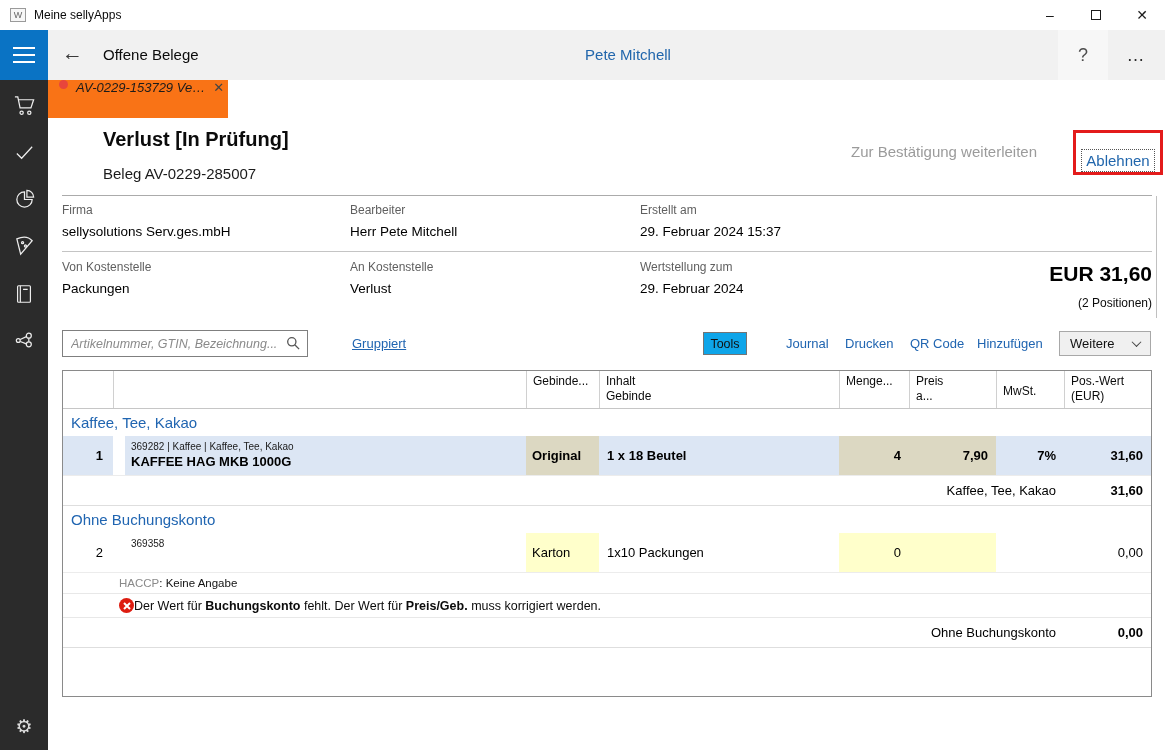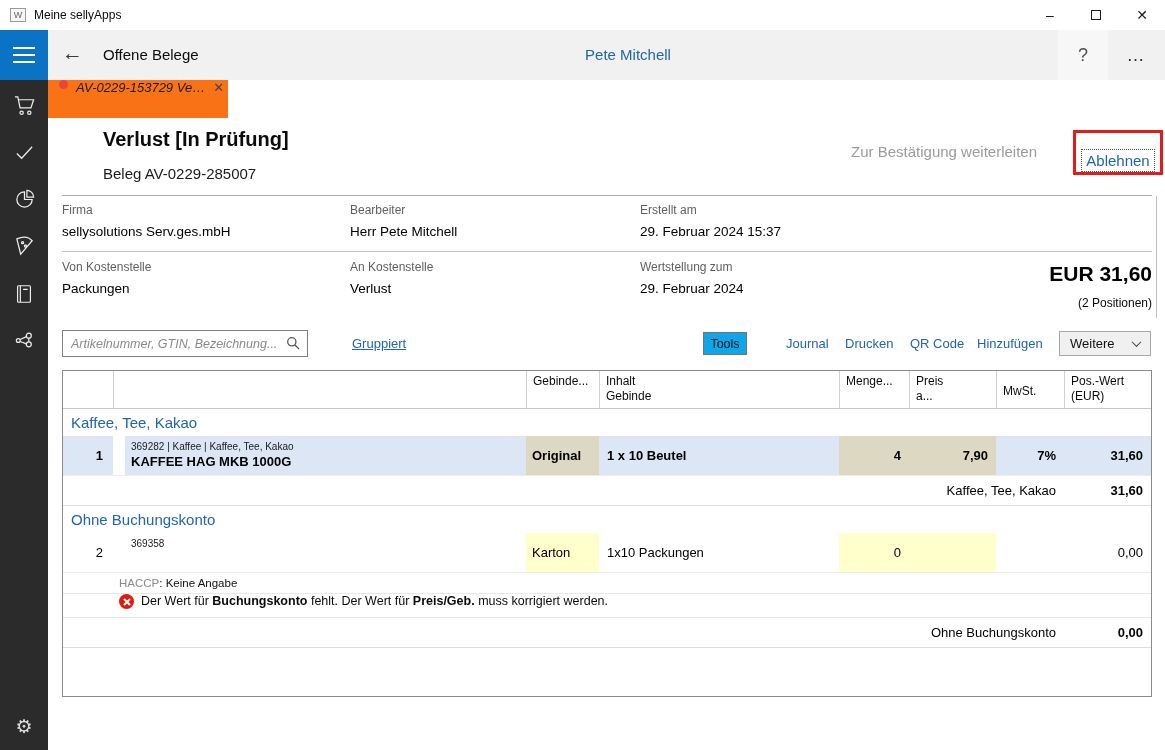--- a/index.html
+++ b/index.html
@@ -104,21 +104,21 @@
   .bg-beige { background:#dcd8c2; }
   .bg-yellow { background:#ffffcb; }
   .subtotal-row { height:30px; border-bottom:1px solid #dedede; }
   .st-label { grid-column:1/8; display:flex; align-items:center; justify-content:flex-end; padding-right:8px; font-size:13px; }
   .st-val { display:flex; align-items:center; justify-content:flex-end; padding-right:8px; font-size:13px; font-weight:700; }
   .haccp-row { height:21px; border-bottom:1px solid #e8e8e8; }
   .haccp-cell { grid-column:2/9; display:flex; align-items:center; padding-left:6px; font-size:11.5px; }
   .haccp-lbl { color:#8a8a8a; }
   .haccp-val { color:#111; }
   .error-row { height:24px; border-bottom:1px solid #e8e8e8; }
-  .error-cell { grid-column:2/9; display:flex; gap:7px; padding-left:6px; font-size:12.5px; color:#0b0b0b; }
+  .error-cell { grid-column:2/9; display:flex; align-items:center; padding-left:6px; font-size:12.5px; color:#0b0b0b; }
   .err-icon { width:15px; height:15px; border-radius:50%; background:#dd1c10; flex:none;
               display:flex; align-items:center; justify-content:center; }
   .err-icon svg { stroke:#fff; stroke-width:2; }
 </style>
 </head>
 <body>
 
 <div class="app">
 
   <div class="titlebar">
@@ -290,21 +290,21 @@
 
     <div class="group-row">Kaffee, Tee, Kakao</div>
 
     <div class="trow item-row">
       <div class="c-num bg-blue b">1</div>
       <div class="c-desc bg-blue">
         <div class="meta">369282 | Kaffee | Kaffee, Tee, Kakao</div>
         <div class="name b">KAFFEE HAG MKB 1000G</div>
       </div>
       <div class="c-geb bg-beige b">Original</div>
-      <div class="c-inh bg-blue b">1 x 10 Beutel</div>
+      <div class="c-inh bg-blue b">1 x 18 Beutel</div>
       <div class="c-r bg-beige b">4</div>
       <div class="c-r bg-beige b">7,90</div>
       <div class="c-r bg-blue b">7%</div>
       <div class="c-r bg-blue b">31,60</div>
     </div>
 
     <div class="trow subtotal-row">
       <div class="st-label">Kaffee, Tee, Kakao</div>
       <div class="st-val">31,60</div>
     </div>

